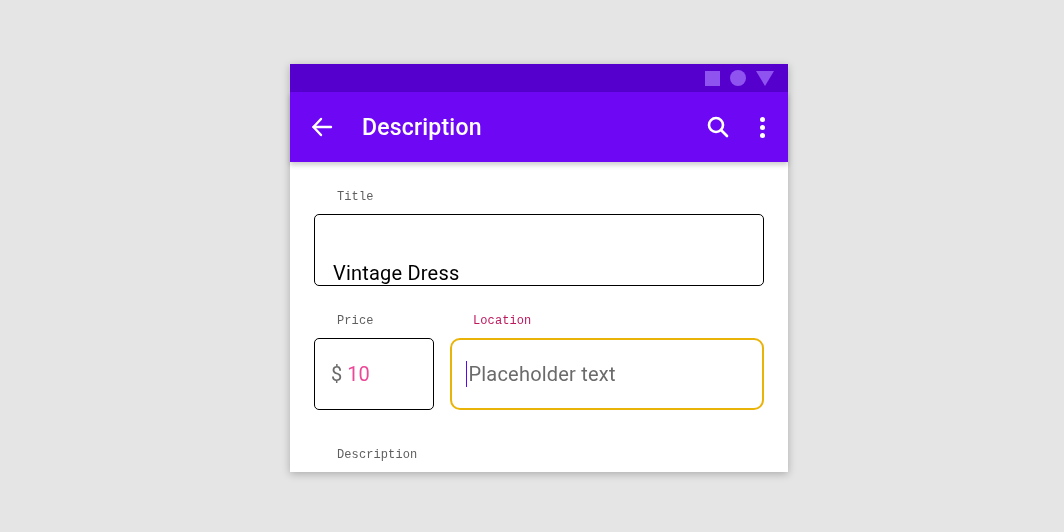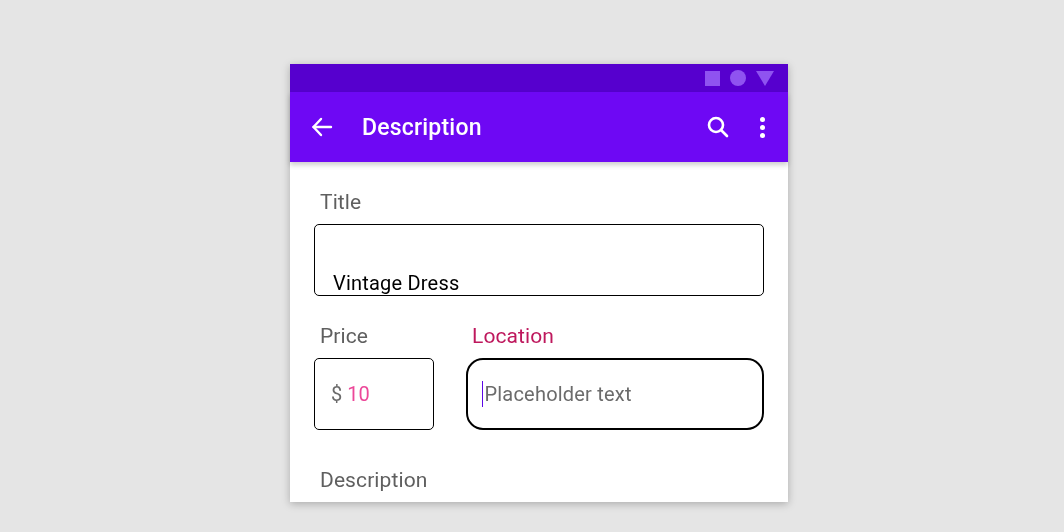--- a/index.html
+++ b/index.html
@@ -60,25 +60,26 @@
       letter-spacing: 0.2px;
     }
     .appbar .action { width: 24px; height: 24px; cursor: pointer; margin-left: 20px; }
     .appbar .more { display: flex; flex-direction: column; gap: 3px; align-items: center; justify-content: center; }
     .appbar .more span { width: 5px; height: 5px; background: #fff; border-radius: 50%; }
     .content {
       padding: 28px 24px 0 24px;
       background: #fff;
     }
     .field-label {
-      font-size: 21px;
+      font-size: 12px;
       color: #5F5F5F;
       margin-bottom: 10px;
-      margin-left: 6px;
+      margin-left: 23px;
       letter-spacing: 0.1px;
+      font-family: Liberation Mono, monospace;
     }
     .field-label.active { color: #be185d; }
     .text-field {
       width: 100%;
       border: 1px solid #000;
       border-radius: 5px;
       height: 72px;
       display: flex;
       align-items: flex-end;
       padding: 0 18px;
@@ -91,40 +92,40 @@
       outline: none;
       width: 100%;
       font-size: 20px;
       font-family: inherit;
       letter-spacing: 0.2px;
       background: transparent;
     }
     .text-field input::placeholder { color: #6B6B6B; }
     .row {
       display: flex;
-      gap: 32px;
+      gap: 16px;
       margin-top: 28px;
     }
     .price-col { width: 120px; }
     .loc-col { flex: 1; }
     .price-field {
       border: 1px solid #000;
       border-radius: 5px;
       height: 72px;
       display: flex;
       align-items: center;
       padding: 0 16px;
       font-size: 20px;
       gap: 5px;
     }
     .price-field .cur { color: #6B6B6B; }
     .price-field .val { color: #ec4899; }
     .loc-field {
-      border: 2px solid #000000;
-      border-radius: 17px;
+      border: 2px solid #eab308;
+      border-radius: 10px;
       height: 72px;
       display: flex;
       align-items: center;
       padding: 0 14px;
       position: relative;
     }
     .loc-field .cursor {
       width: 1.5px;
       height: 26px;
       background: #5C07E6;

